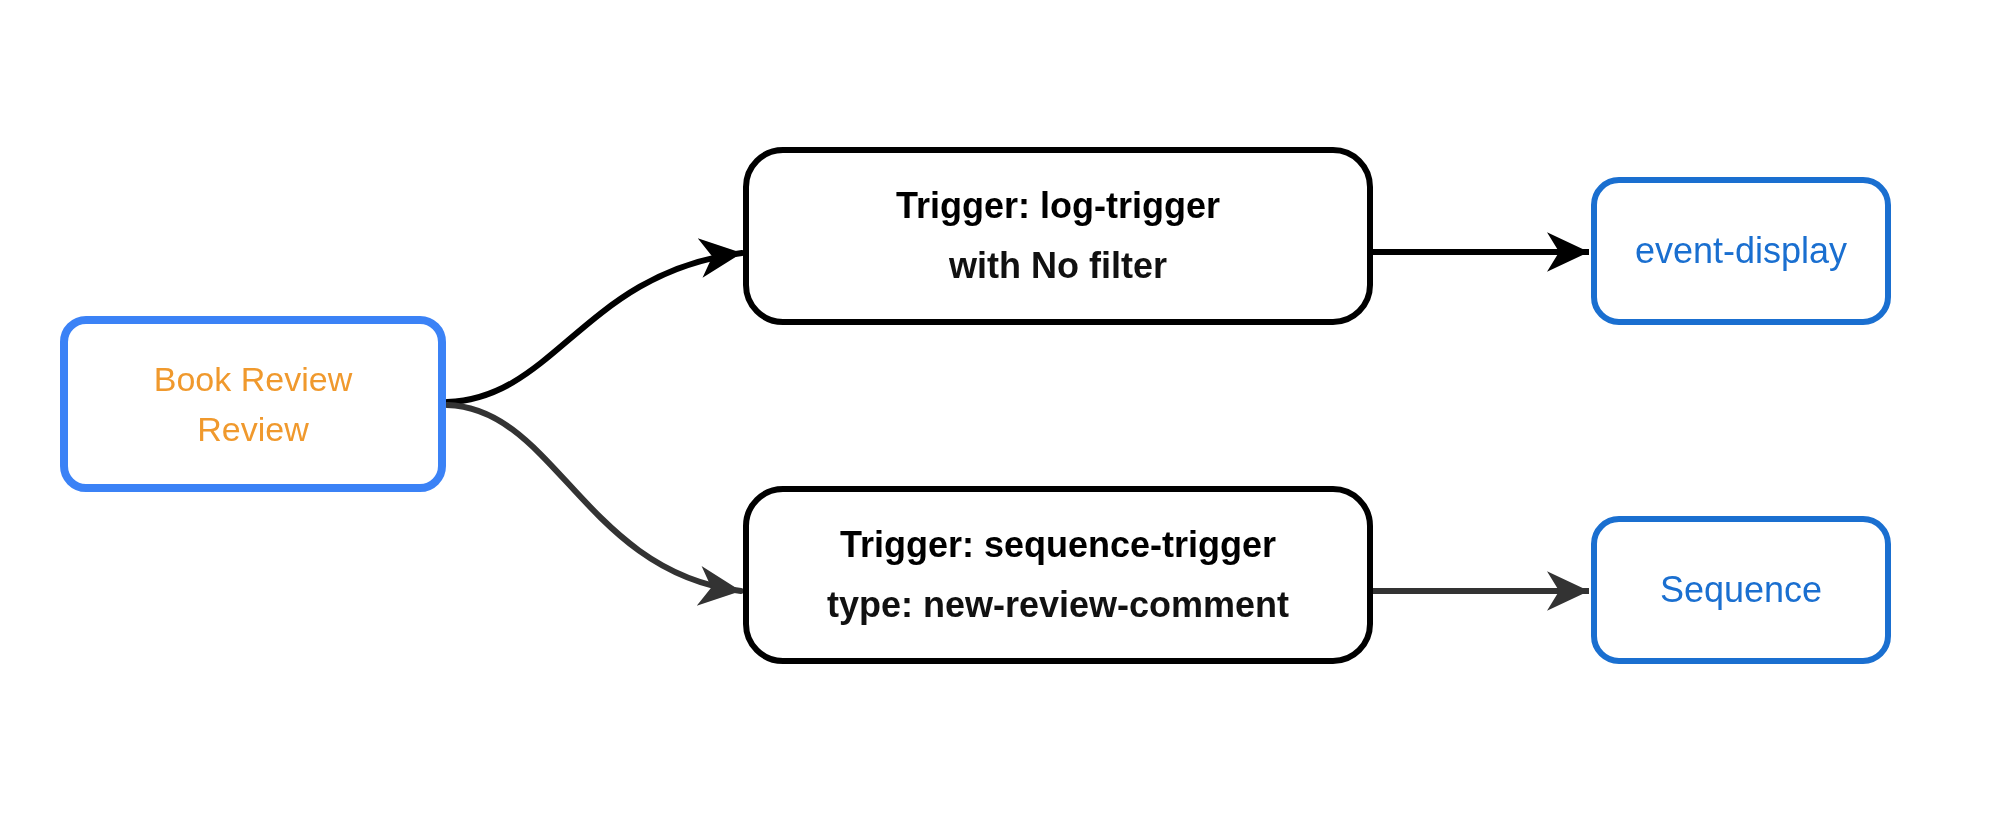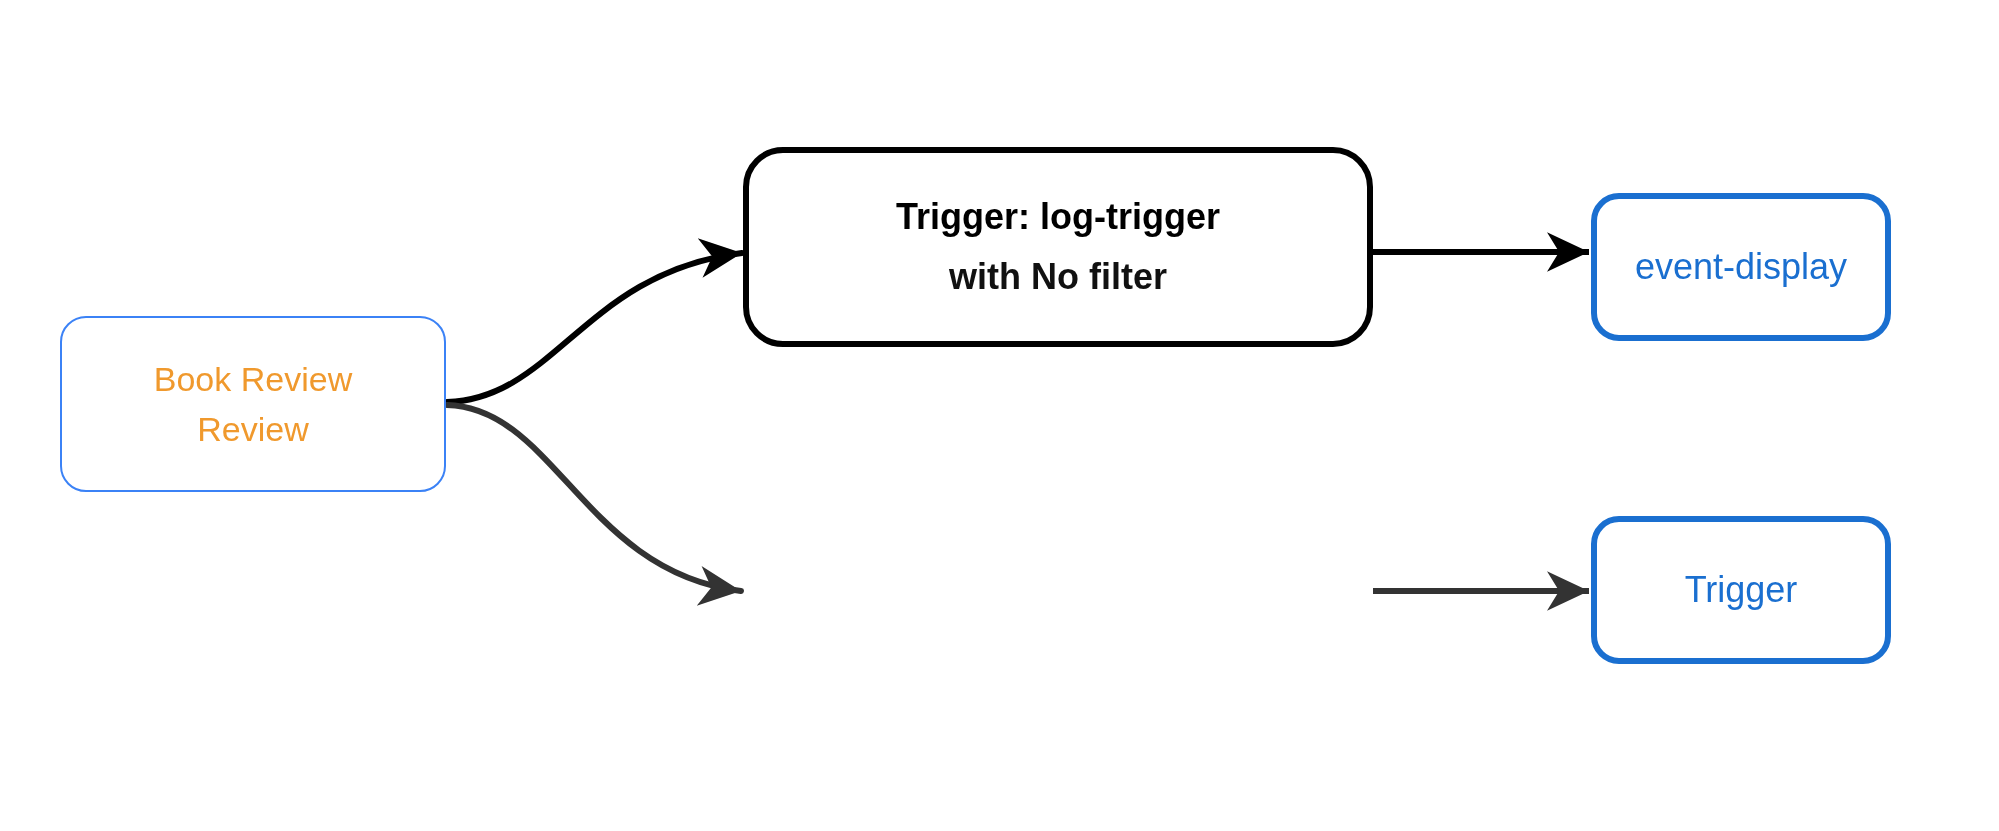--- a/index.html
+++ b/index.html
@@ -28,47 +28,47 @@
     background: #ffffff;
     display: flex;
     flex-direction: column;
     align-items: center;
     justify-content: center;
     text-align: center;
   }
   .node-broker {
     left: 60px;  top: 316px;
     width: 386px; height: 176px;
-    border: 2px solid #3b82f6;
+    border: 8px solid #3b82f6;
     border-radius: 26px;
     color: #F0992D;
     font-size: 34px;
     line-height: 50px;
   }
   .node-trigger {
     left: 743px;
-    width: 630px; height: 200px;
+    width: 630px; height: 178px;
     border: 6px solid #000000;
     border-radius: 40px;
     color: #1a1a1a;
     font-size: 36px;
     line-height: 60px;
   }
   .node-trigger-top    { top: 147px; }
   .node-trigger-bottom { top: 486px; }
   .trigger-title { font-weight: bold; color: #000000; }
   .trigger-subtitle { font-weight: bold; color: #111111; }
   .node-sink {
     width: 300px; height: 148px;
     border: 6px solid #1A6FD0;
     border-radius: 28px;
     color: #1A6FD0;
     font-size: 36px;
   }
-  .node-sink-top    { left: 1591px; top: 193px; }
+  .node-sink-top    { left: 1591px; top: 177px; }
   .node-sink-bottom { left: 1591px; top: 516px; }
 </style>
 </head>
 <body>
 
 <div class="canvas">
 
   <svg class="edges" viewBox="0 0 1999 831" xmlns="http://www.w3.org/2000/svg">
     <defs>
       <marker id="head-black" markerUnits="userSpaceOnUse" markerWidth="46" markerHeight="46" viewBox="0 0 12 12" refX="11" refY="6" orient="auto">
@@ -91,22 +91,26 @@
   <div class="node node-broker">
     <span>Book Review</span>
     <span>Review</span>
   </div>
 
   <div class="node node-trigger node-trigger-top">
     <span class="trigger-title">Trigger: log-trigger</span>
     <span class="trigger-subtitle">with No filter</span>
   </div>
 
+  <div class="node node-trigger node-trigger-bottom">
+    <span class="trigger-title">Trigger: sequence-trigger</span>
+    <span class="trigger-subtitle">type: new-review-comment</span>
+  </div>
 
   <div class="node node-sink node-sink-top">
     <span>event-display</span>
   </div>
 
   <div class="node node-sink node-sink-bottom">
-    <span>Trigger</span>
+    <span>Sequence</span>
   </div>
 
 </div>
 
 </body></html>

